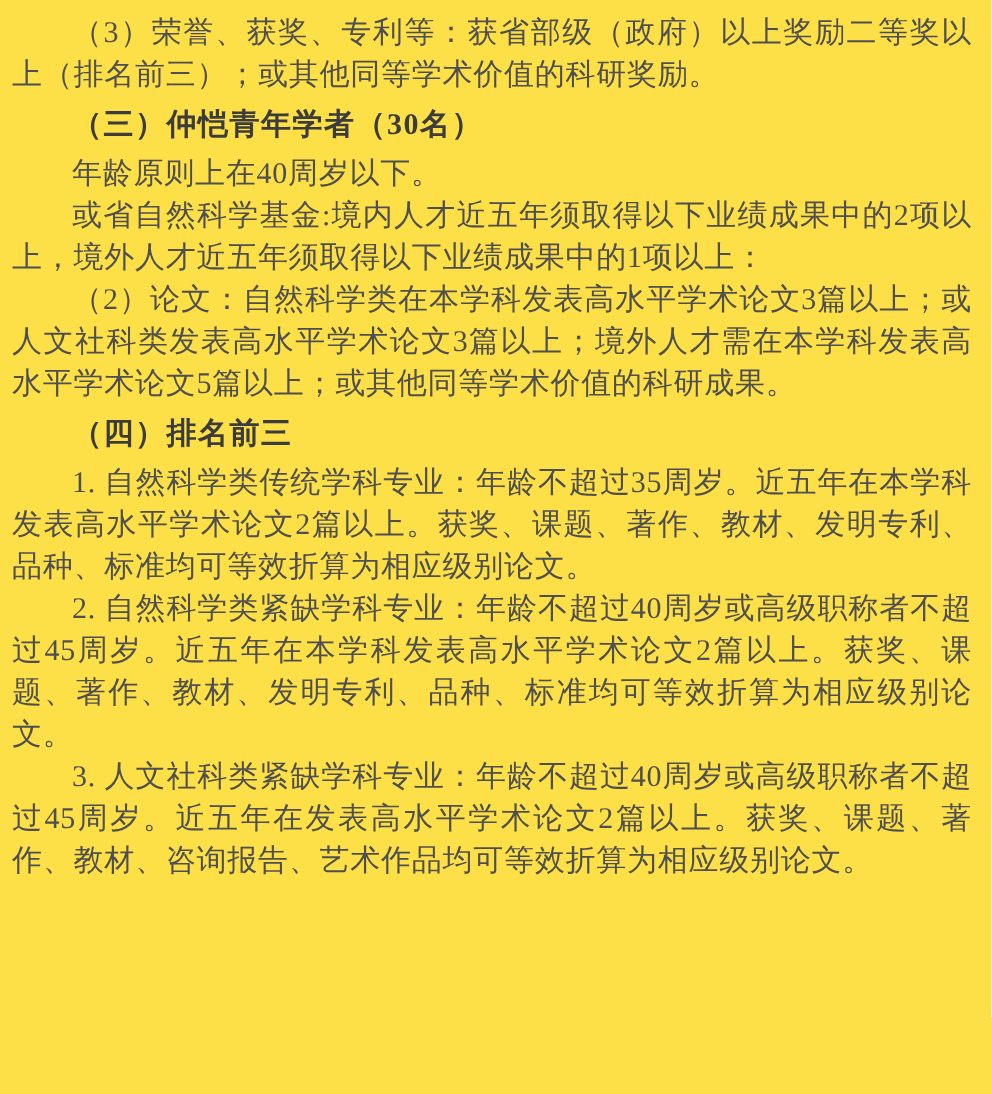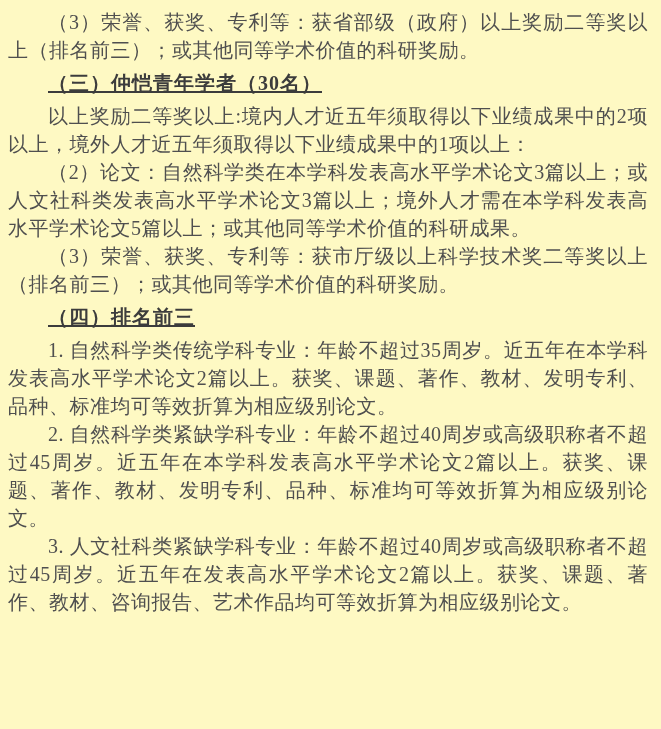--- a/index.html
+++ b/index.html
@@ -4,50 +4,49 @@
 <style>
   html, body {
     margin: 0;
     padding: 0;
     background: #ffffff;
   }
   .page {
     position: relative;
     width: 661px;
     height: 729px;
-    background: #fef9c3;
+    background: #fde047;
     overflow: hidden;
     box-sizing: border-box;
     padding: 8px 13px 0 8px;
     font-family: "Liberation Serif", "DejaVu Serif", serif;
     font-size: 20px;
     line-height: 28px;
     color: #4f4f4f;
   }
   .para {
     margin: 0;
     text-indent: 2em;
     text-align: justify;
     text-justify: inter-character;
     letter-spacing: 0.5px;
   }
   .heading {
     font-weight: bold;
     color: #3c3c3c;
     margin: 5px 0;
     letter-spacing: 1px;
-    text-decoration: underline;
   }
 </style>
 </head>
 <body>
 
 <div class="page">
   <p class="para">（3）荣誉、获奖、专利等：获省部级（政府）以上奖励二等奖以上（排名前三）；或其他同等学术价值的科研奖励。</p>
   <p class="para heading">（三）仲恺青年学者（30名）</p>
-  <p class="para">以上奖励二等奖以上:境内人才近五年须取得以下业绩成果中的2项以上，境外人才近五年须取得以下业绩成果中的1项以上：</p>
+  <p class="para">年龄原则上在40周岁以下。</p>
+  <p class="para">或省自然科学基金:境内人才近五年须取得以下业绩成果中的2项以上，境外人才近五年须取得以下业绩成果中的1项以上：</p>
   <p class="para">（2）论文：自然科学类在本学科发表高水平学术论文3篇以上；或人文社科类发表高水平学术论文3篇以上；境外人才需在本学科发表高水平学术论文5篇以上；或其他同等学术价值的科研成果。</p>
-  <p class="para">（3）荣誉、获奖、专利等：获市厅级以上科学技术奖二等奖以上（排名前三）；或其他同等学术价值的科研奖励。</p>
   <p class="para heading">（四）排名前三</p>
   <p class="para">1. 自然科学类传统学科专业：年龄不超过35周岁。近五年在本学科发表高水平学术论文2篇以上。获奖、课题、著作、教材、发明专利、品种、标准均可等效折算为相应级别论文。</p>
   <p class="para">2. 自然科学类紧缺学科专业：年龄不超过40周岁或高级职称者不超过45周岁。近五年在本学科发表高水平学术论文2篇以上。获奖、课题、著作、教材、发明专利、品种、标准均可等效折算为相应级别论文。</p>
   <p class="para">3. 人文社科类紧缺学科专业：年龄不超过40周岁或高级职称者不超过45周岁。近五年在发表高水平学术论文2篇以上。获奖、课题、著作、教材、咨询报告、艺术作品均可等效折算为相应级别论文。</p>
 </div>
 
 </body></html>

